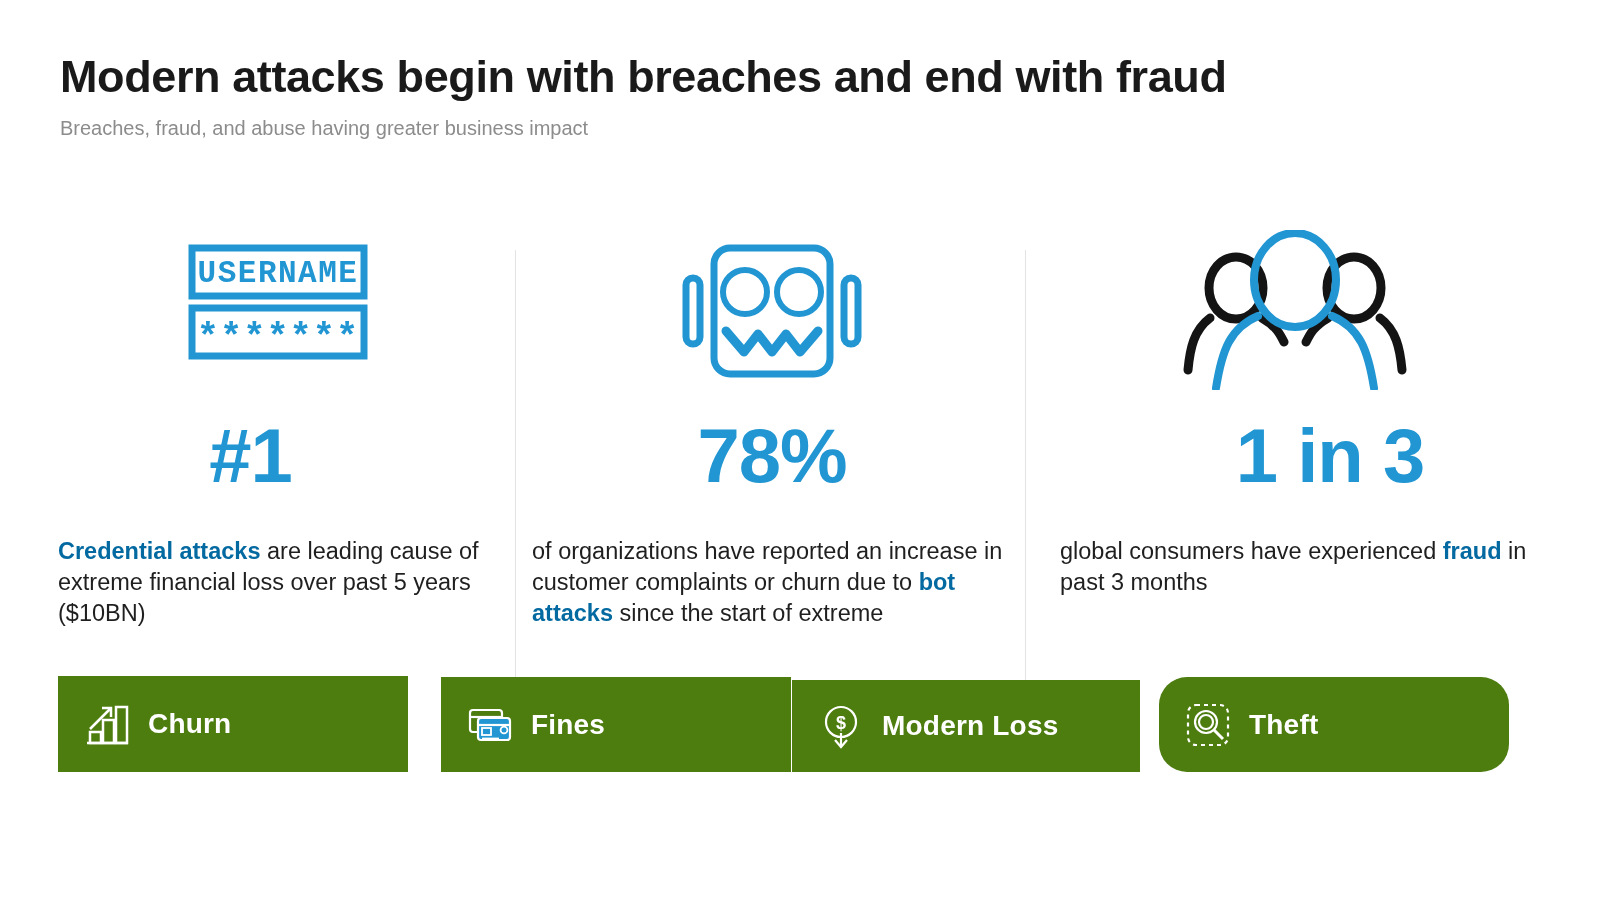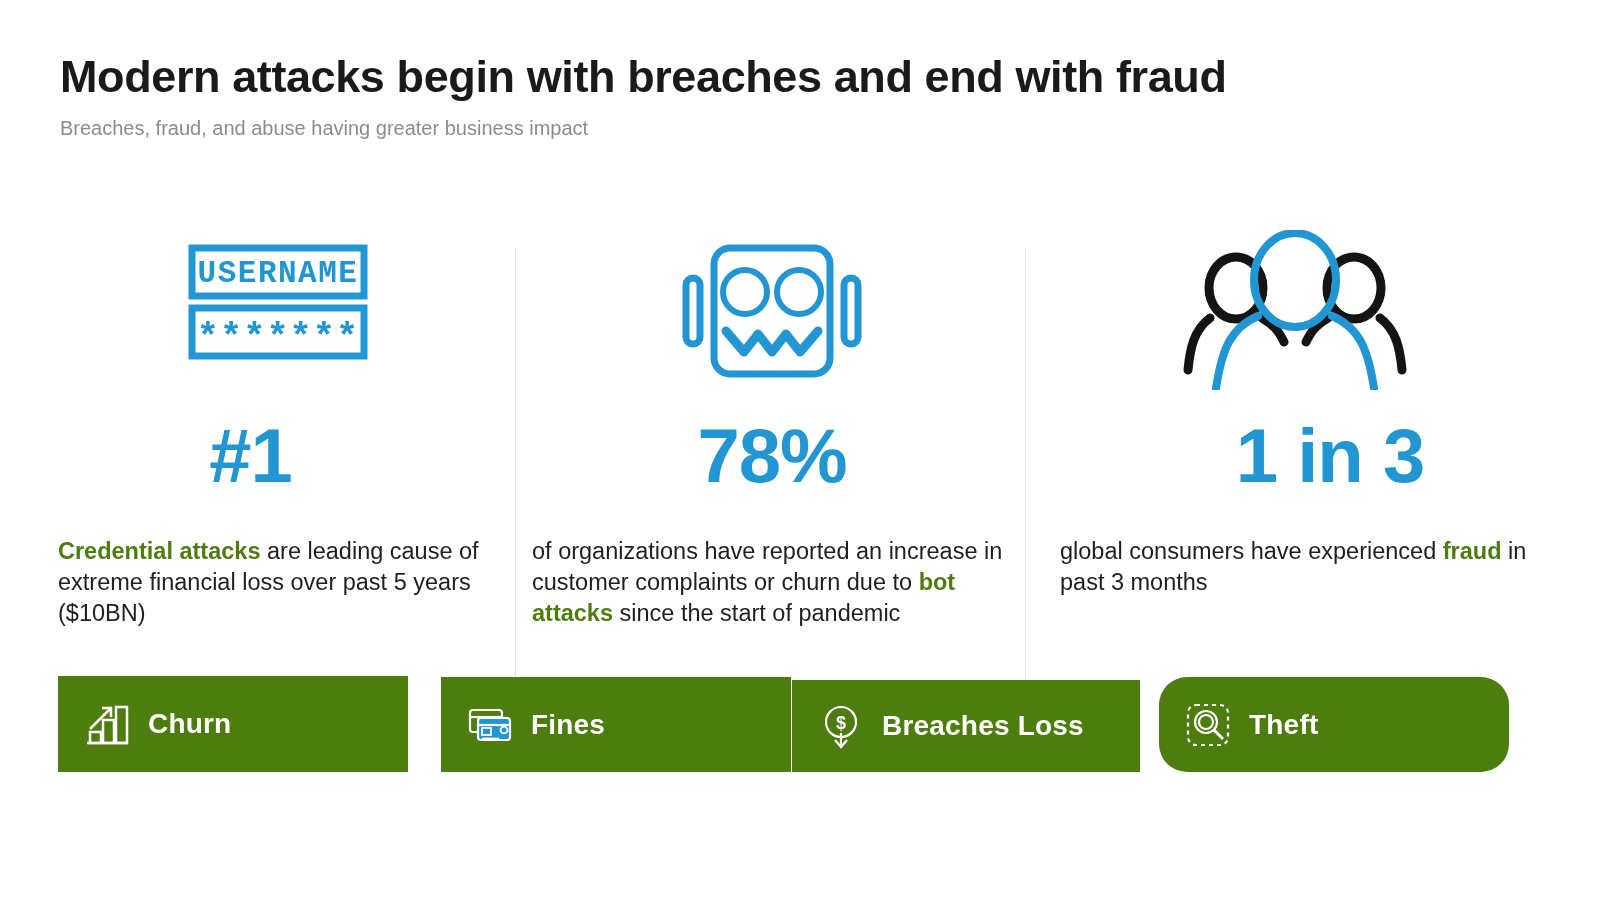--- a/index.html
+++ b/index.html
@@ -87,21 +87,21 @@
   .col-1 .stat { margin-left: 0px; }
   .col-2 .stat { margin-left: 70px; }
 
   .body-text {
     font-size: 23.5px;
     color: #1f1f1f;
     line-height: 1.32;
     margin-top: 42px;
   }
   .body-text .hl {
-    color: #4d7c0f;
+    color: #0369a1;
     font-weight: bold;
   }
 
   
   .bars {
     position: absolute;
     left: 0;
     top: 0;
     width: 1600px;
     height: 900px;
@@ -179,21 +179,21 @@
         <rect x="42" y="18" width="116" height="126" rx="16" fill="none" stroke="#2196d3" stroke-width="7"></rect>
 
         <circle cx="73" cy="62" r="22" fill="none" stroke="#2196d3" stroke-width="6"></circle>
         <circle cx="127" cy="62" r="22" fill="none" stroke="#2196d3" stroke-width="6"></circle>
 
         <polyline points="54,101 72,122 86,104 100,122 114,104 128,122 146,101" fill="none" stroke="#2196d3" stroke-width="9" stroke-linecap="round" stroke-linejoin="round"></polyline>
       </svg>
     </div>
     <div class="stat">78%</div>
     <div class="body-text">
-      <span>of organizations have reported an increase in customer complaints or churn due to </span><span class="hl">bot attacks</span><span> since the start of pandemic</span>
+      <span>of organizations have reported an increase in customer complaints or churn due to </span><span class="hl">bot attacks</span><span> since the start of extreme</span>
     </div>
   </div>
 
   <div class="col col-2">
     <div class="icon-wrap">
       <svg width="230" height="160" viewBox="0 0 230 160">
 
         <ellipse cx="56" cy="58" rx="27" ry="31" fill="none" stroke="#141414" stroke-width="9"></ellipse>
         <path d="M30 88 C14 100 10 118 8 140" fill="none" stroke="#141414" stroke-width="9" stroke-linecap="round"></path>
         <path d="M82 88 C96 96 100 104 104 112" fill="none" stroke="#141414" stroke-width="9" stroke-linecap="round"></path>
@@ -247,21 +247,21 @@
 
   <div class="bar bar-2">
     <span class="bar-icon">
       <svg width="50" height="50" viewBox="0 0 50 50">
         <circle cx="25" cy="21" r="15" fill="none" stroke="#ffffff" stroke-width="2.2"></circle>
         <text x="25" y="28" text-anchor="middle" fill="#ffffff" font-family="'Liberation Sans', sans-serif" font-size="18" font-weight="bold">$</text>
         <line x1="25" y1="32" x2="25" y2="44" stroke="#ffffff" stroke-width="2.2"></line>
         <polyline points="19,39 25,46 31,39" fill="none" stroke="#ffffff" stroke-width="2.2"></polyline>
       </svg>
     </span>
-    <span class="bar-label">Breaches Loss</span>
+    <span class="bar-label">Modern Loss</span>
   </div>
 
   <div class="bar bar-3">
     <span class="bar-icon">
       <svg width="50" height="50" viewBox="0 0 50 50">
         <rect x="5" y="5" width="40" height="40" rx="8" fill="none" stroke="#ffffff" stroke-width="2.2" stroke-dasharray="4 4"></rect>
         <circle cx="23" cy="22" r="11" fill="none" stroke="#ffffff" stroke-width="2.2"></circle>
         <circle cx="23" cy="22" r="7" fill="none" stroke="#ffffff" stroke-width="2.2"></circle>
         <line x1="31" y1="30" x2="40" y2="39" stroke="#ffffff" stroke-width="3"></line>
       </svg>

